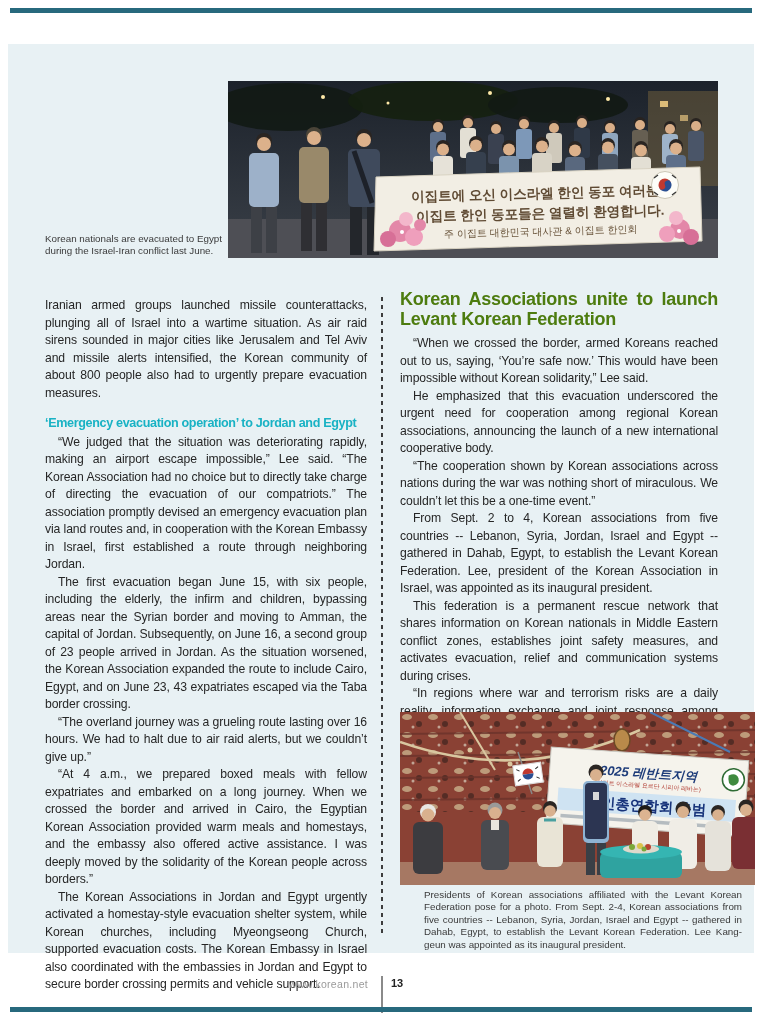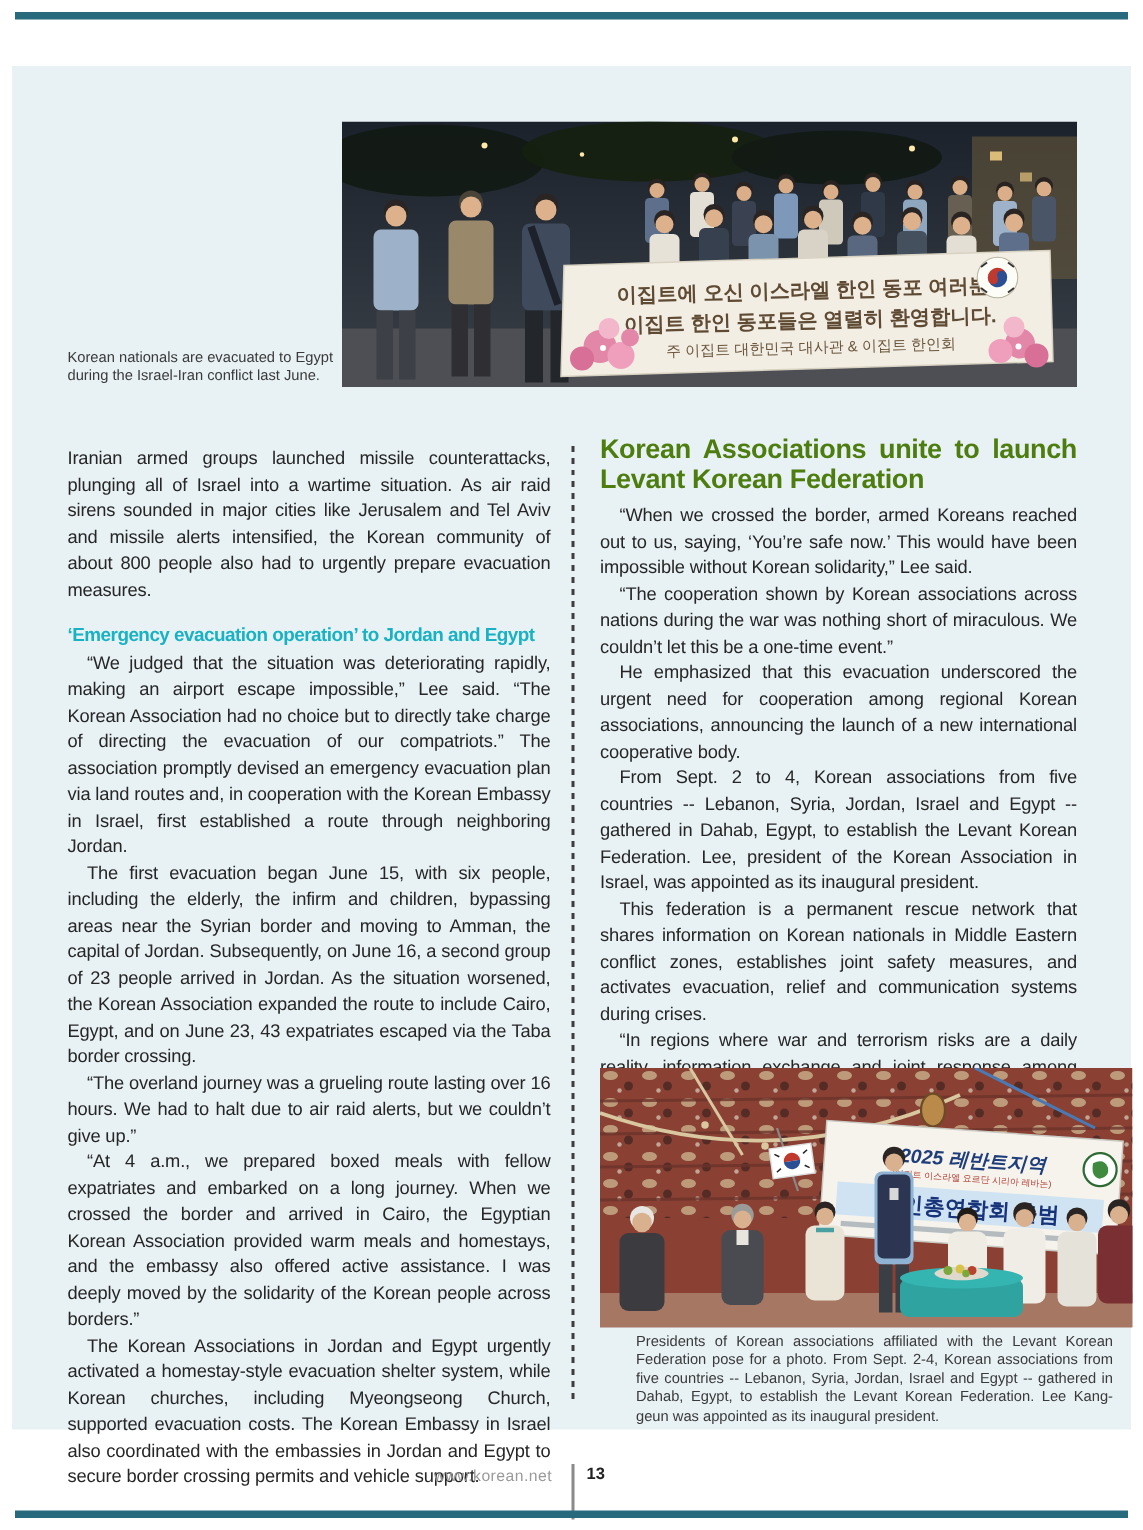--- a/index.html
+++ b/index.html
@@ -231,22 +231,22 @@
     <p class="ind">“The overland journey was a grueling route lasting over 16 hours. We had to halt due to air raid alerts, but we couldn’t give up.”</p>
     <p class="ind">“At 4 a.m., we prepared boxed meals with fellow expatriates and embarked on a long journey. When we crossed the border and arrived in Cairo, the Egyptian Korean Association provided warm meals and homestays, and the embassy also offered active assistance. I was deeply moved by the solidarity of the Korean people across borders.”</p>
     <p class="ind">The Korean Associations in Jordan and Egypt urgently activated a homestay-style evacuation shelter system, while Korean churches, including Myeongseong Church, supported evacuation costs. The Korean Embassy in Israel also coordinated with the embassies in Jordan and Egypt to secure border crossing permits and vehicle support.</p>
   </div>
 
   <div class="divider"></div>
 
   <div class="col col-right">
     <h3 class="sec2">Korean Associations unite to launch Levant Korean Federation</h3>
     <p class="ind">“When we crossed the border, armed Koreans reached out to us, saying, ‘You’re safe now.’ This would have been impossible without Korean solidarity,” Lee said.</p>
+    <p class="ind">He emphasized that this evacuation underscored the urgent need for cooperation among regional Korean associations, announcing the launch of a new international cooperative body.</p>
     <p class="ind">“The cooperation shown by Korean associations across nations during the war was nothing short of miraculous. We couldn’t let this be a one-time event.”</p>
-    <p class="ind">He emphasized that this evacuation underscored the urgent need for cooperation among regional Korean associations, announcing the launch of a new international cooperative body.</p>
     <p class="ind">From Sept. 2 to 4, Korean associations from five countries -- Lebanon, Syria, Jordan, Israel and Egypt -- gathered in Dahab, Egypt, to establish the Levant Korean Federation. Lee, president of the Korean Association in Israel, was appointed as its inaugural president.</p>
     <p class="ind">This federation is a permanent rescue network that shares information on Korean nationals in Middle Eastern conflict zones, establishes joint safety measures, and activates evacuation, relief and communication systems during crises.</p>
     <p class="ind"><span>“In regions where war and terrorism risks are a daily reality, information exchange and joint response among Korean associations are not optional but essential,” Lee said.</span><span class="endmark"></span></p>
   </div>
 
   <svg class="bottom-photo" viewBox="0 0 355 173" width="355" height="173">
     <defs>
       <pattern id="tentpat" width="26" height="18" patternUnits="userSpaceOnUse">
         <ellipse cx="7" cy="5" rx="5" ry="3" fill="#c9b28c" opacity="0.8"></ellipse>
         <circle cx="19" cy="12" r="3" fill="#4f2a24" opacity="0.9"></circle>

